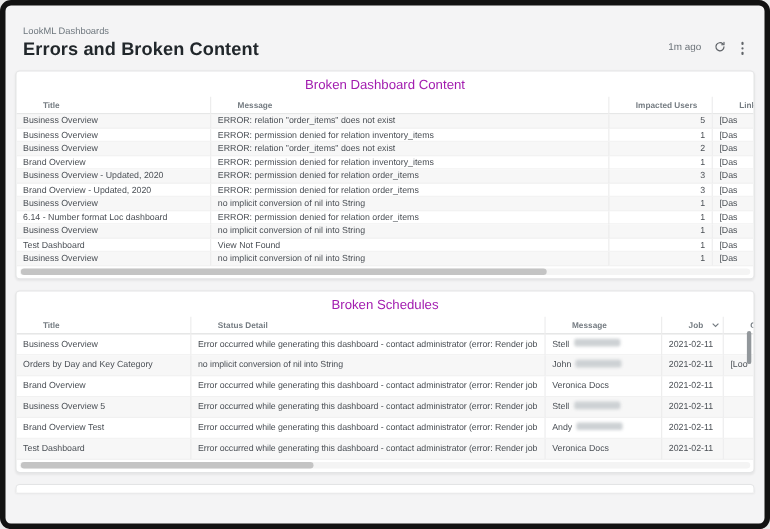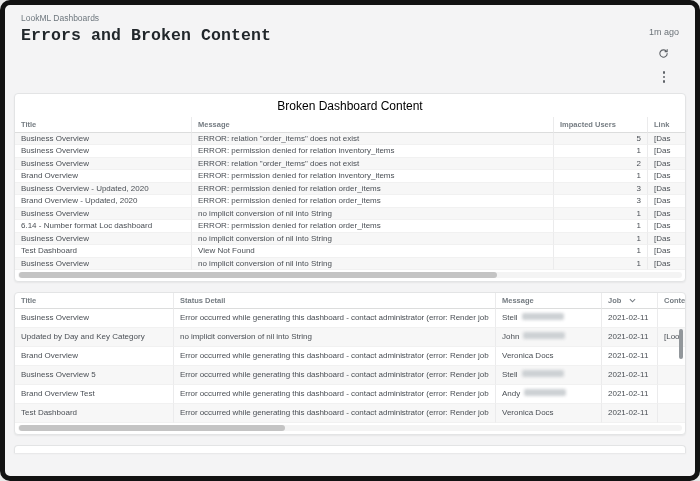--- a/index.html
+++ b/index.html
@@ -13,50 +13,51 @@
     background: #f4f4f5;
     overflow: hidden;
     position: relative;
   }
   .page { padding: 0 9px; height: 100%; overflow: hidden; }
 
   
   .dash-header {
     display: flex; justify-content: space-between; align-items: flex-start;
     padding: 8px 7px 9px 7px;
+    margin-top: 10px;
   }
   .breadcrumb { font-size: 8.5px; color: #6e777e; cursor: pointer; }
-  .page-title { font-size: 16.5px; font-weight: 700; color: #21272b; margin-top: 3px; letter-spacing: 0.1px; font-family: Liberation Mono, monospace; }
-  .header-right { display: flex; align-items: center; gap: 11px; margin-top: 14px; flex-direction: column; }
+  .page-title { font-size: 16.5px; font-weight: 700; color: #21272b; margin-top: 3px; letter-spacing: 0.1px; }
+  .header-right { display: flex; align-items: flex-start; gap: 11px; margin-top: 14px; }
   .refresh-age { font-size: 9px; color: #6b7278; }
   .icon-btn { background: none; border: none; cursor: pointer; display: flex; align-items: center; padding: 0; }
   .kebab { display: flex; flex-direction: column; gap: 2px; padding: 1px 3px; }
   .kebab i { width: 2.5px; height: 2.5px; border-radius: 50%; background: #5f6368; display: block; }
 
   
   .card {
     background: #ffffff;
     border: 1px solid #e3e4e5;
     border-radius: 4px;
     box-shadow: 0 1px 2px rgba(0,0,0,0.06);
     margin-bottom: 10px;
     position: relative;
     overflow: hidden;
   }
   .card-title {
     text-align: center;
-    font-size: 12px; font-weight: 400; color: #000000;
+    font-size: 12px; font-weight: 400; color: #a21caf;
     padding: 5px 0 4px 0;
   }
 
   
   .data-table { width: 100%; border-collapse: separate; border-spacing: 0; table-layout: fixed; }
   .data-table th {
     text-align: left; font-size: 7.5px; font-weight: 700; color: #757c82;
-    padding: 3px 6px; border-bottom: 1px solid #dcdddd;
+    padding: 3px 24px; border-bottom: 1px solid #dcdddd;
     white-space: nowrap; overflow: hidden; cursor: pointer;
   }
   .data-table th + th, .data-table td + td { border-left: 1px solid #ebebec; }
   .data-table td {
     font-size: 8px; color: #4a4f55;
     white-space: nowrap; overflow: hidden;
     border-bottom: 1px solid #f1f1f1;
   }
   .t1 td { padding: 1px 6px; line-height: 9.5px; height: 12px; }
   .t1 tbody tr:nth-child(odd) { background: #f7f7f7; }
@@ -207,20 +208,21 @@
     <td class="c-link">[Das</td>
   </tr>
           </tbody>
       </table>
       <div class="hscroll">
         <div class="hthumb" style="width:72%"></div>
       </div>
     </section>
 
     <section class="card">
+      <h2 class="card-title">Broken Schedules</h2>
       <table class="data-table t2">
         <colgroup>
             <col style="width:158px">
             <col style="width:322px">
             <col style="width:106px">
             <col style="width:56px">
             <col>
           </colgroup>
         <thead>
           <tr>
@@ -239,21 +241,21 @@
             <tr>
     <td class="c-name">Business Overview</td>
     <td class="c-status">
                 <div>Error occurred while generating this dashboard - contact administrator (error: Render job 70346903bc4637c2250d44910481d129 failed [query failed: no implicit conversion of nil into String])</div>
               </td>
     <td class="c-creator"><span class="creator-text">Stell</span><span class="redacted"></span></td>
     <td class="c-job">2021-02-11</td>
     <td class="c-content"></td>
   </tr>
             <tr>
-    <td class="c-name">Updated by Day and Key Category</td>
+    <td class="c-name">Orders by Day and Key Category</td>
     <td class="c-status">
                 <div>no implicit conversion of nil into String</div>
               </td>
     <td class="c-creator"><span class="creator-text">John</span><span class="redacted"></span></td>
     <td class="c-job">2021-02-11</td>
     <td class="c-content">[Loo</td>
   </tr>
             <tr>
     <td class="c-name">Brand Overview</td>
     <td class="c-status">

